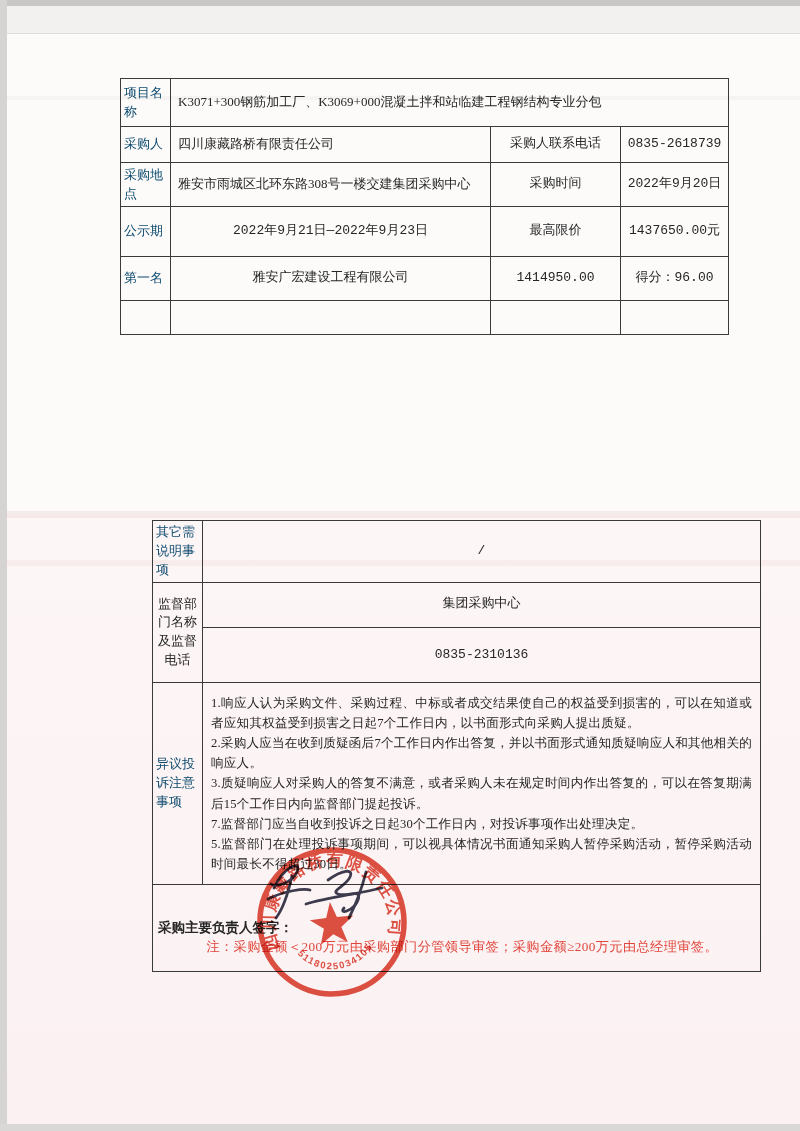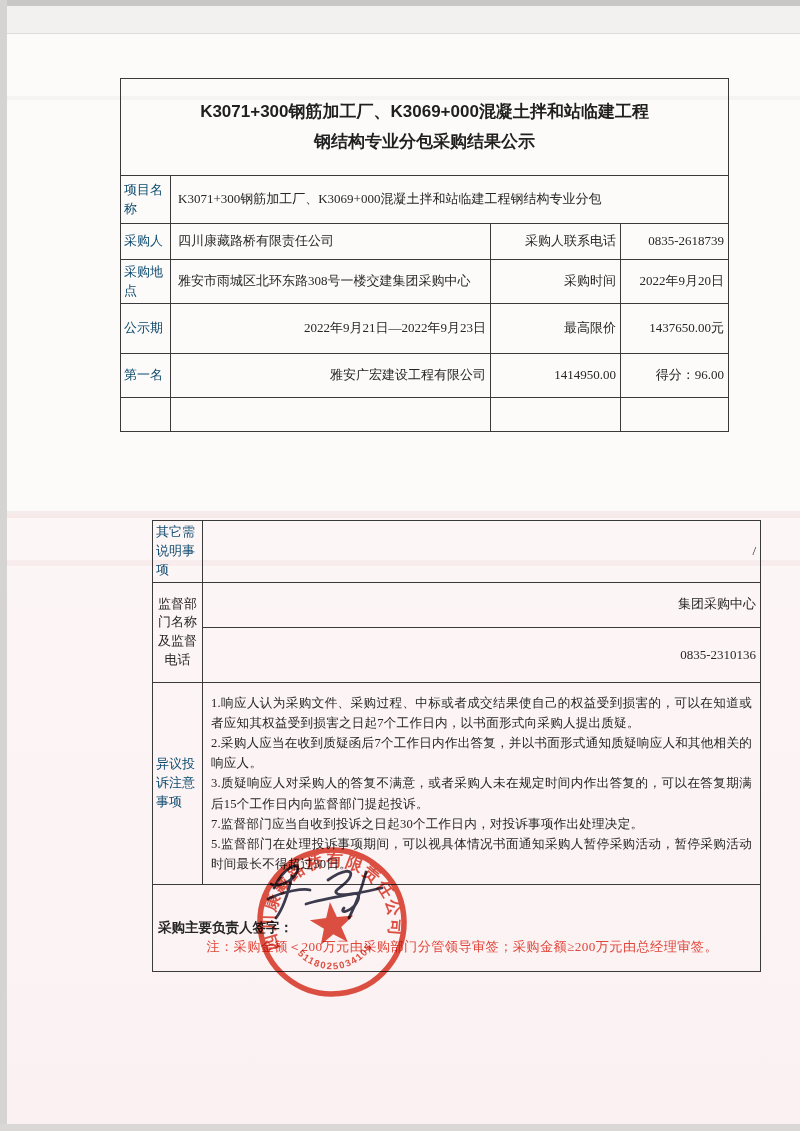--- a/index.html
+++ b/index.html
@@ -26,21 +26,21 @@
      padding:2px 4px;overflow:hidden;}
   .tbl{position:absolute;left:120px;width:608px;}
   .t1{top:78px;}
   .t2{top:520px;margin-left:32px;}
 
   .title-cell{height:92px;text-align:center;vertical-align:middle;}
   .doc-title{font-family:"Liberation Sans","DejaVu Sans",sans-serif;font-weight:bold;
     font-size:17px;line-height:1.75;color:#1f1f1f;}
   .lab{text-align:left;padding:2px 3px;color:#0c4a6e;}
   .val-left{text-align:left;padding:2px 7px;}
-  .val-center{text-align:right;}
+  .val-center{text-align:center;font-family:Liberation Mono, monospace;}
   .h-project{height:48px;}
   .h-purchaser{height:36px;}
   .h-location{height:44px;}
   .h-publicity{height:50px;}
   .h-candhead{height:44px;}
   .h-cand{height:44px;}
   .h-empty{height:34px;}
   .h-other{height:46px;}
   .h-sup1{height:38px;}
   .h-sup2{height:46px;}
@@ -75,26 +75,20 @@
   <div class="edge-bottom"></div>
 
   <table class="tbl t1">
     <colgroup>
         <col style="width:50px">
         <col style="width:320px">
         <col style="width:130px">
         <col style="width:108px">
       </colgroup>
     <tbody>
-        <tr>
-      <td class="title-cell" colspan="4">
-        <div class="doc-title">K3071+300钢筋加工厂、K3069+000混凝土拌和站临建工程</div>
-        <div class="doc-title">钢结构专业分包采购结果公示</div>
-      </td>
-    </tr>
     <tr class="h-project">
       <td class="lab">项目名称</td>
       <td class="val-left" colspan="3">K3071+300钢筋加工厂、K3069+000混凝土拌和站临建工程钢结构专业分包</td>
     </tr>
     <tr class="h-purchaser">
       <td class="lab">采购人</td>
       <td class="val-left">四川康藏路桥有限责任公司</td>
       <td class="val-center">采购人联系电话</td>
       <td class="val-center">0835-2618739</td>
     </tr>

